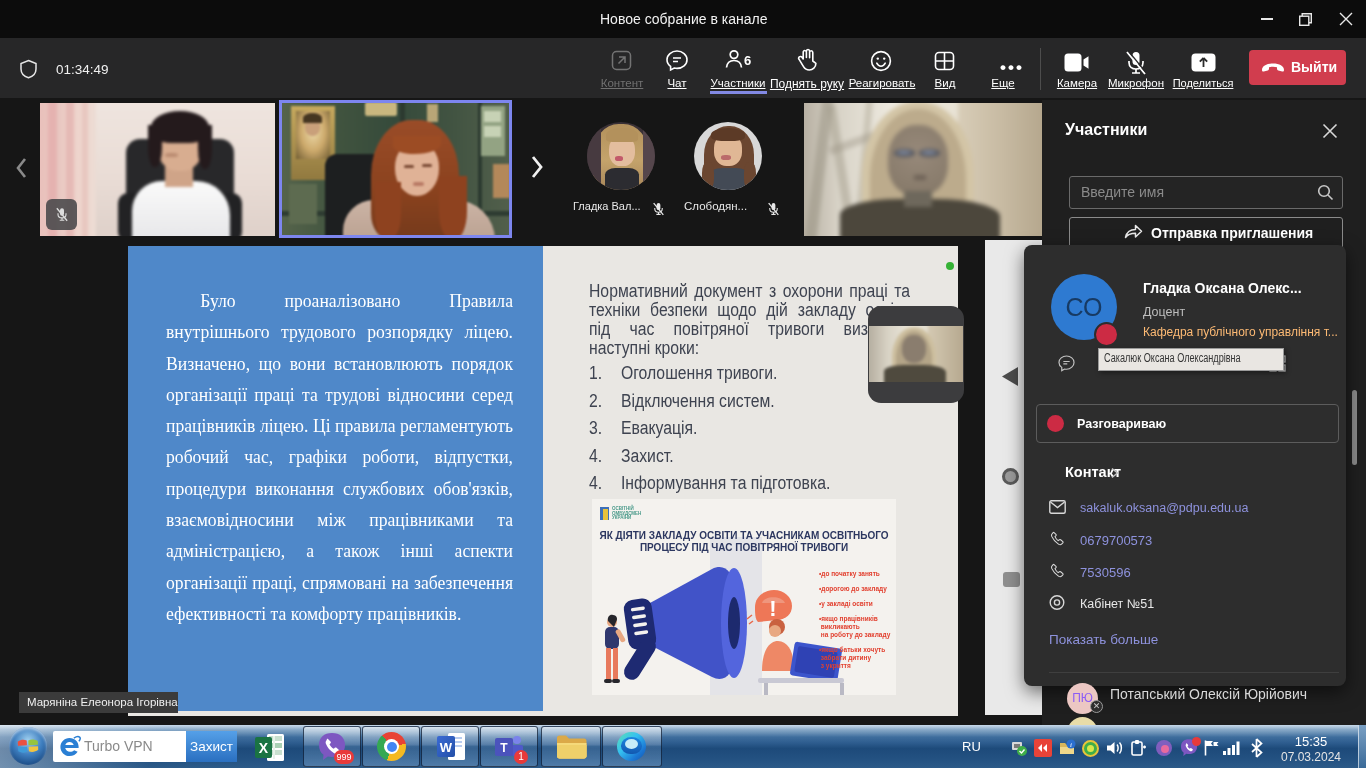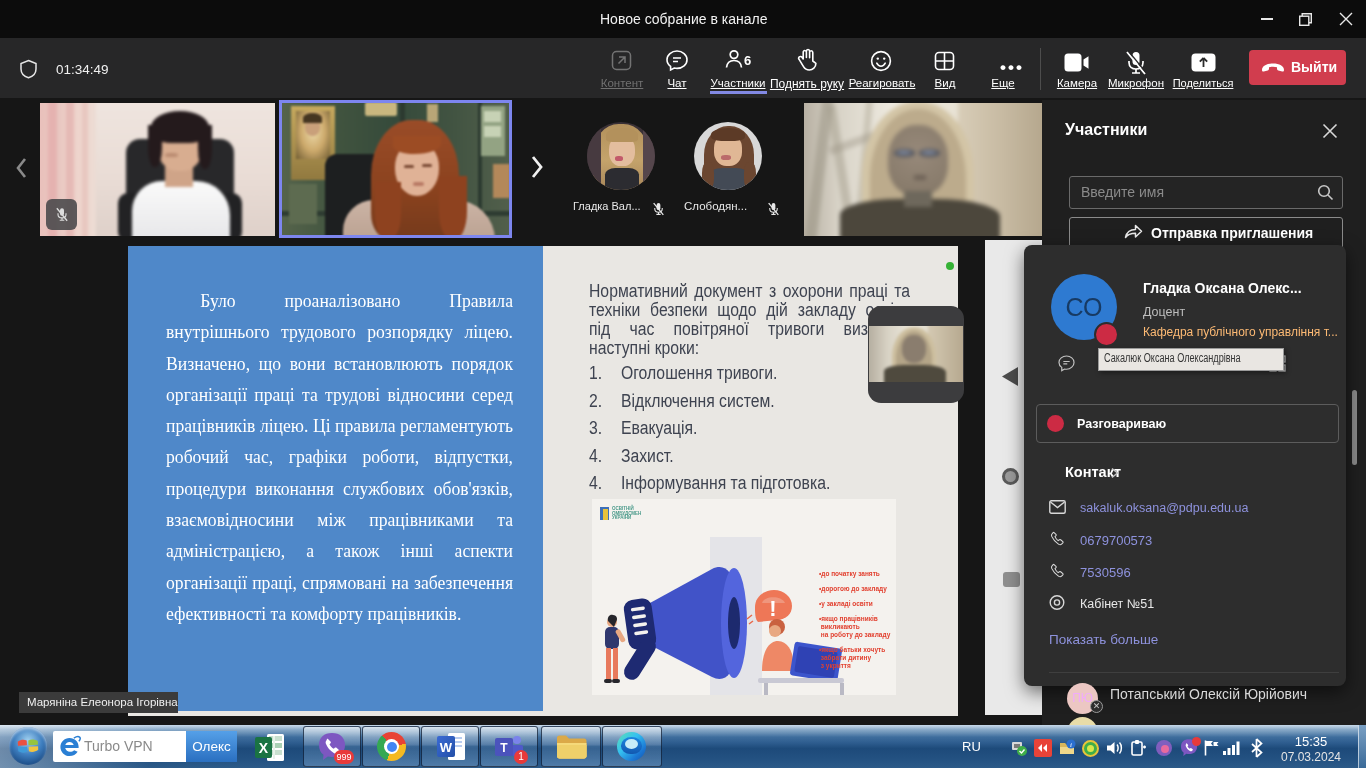--- a/index.html
+++ b/index.html
@@ -273,20 +273,21 @@
 
 <div class="ab" style="left:946px;top:262px;width:8px;height:8px;border-radius:50%;background:#35b235;"></div>
 
 <div class="ab" style="left:592px;top:499px;width:304px;height:196px;background:#f4f2ee;overflow:hidden;">
   <div class="ab" style="left:118px;top:38px;width:52px;height:158px;background:#e4e4e8;"></div>
 
   <div class="ab" style="left:8px;top:8px;width:9px;height:13px;background:#3d6fb8;"></div>
   <div class="ab" style="left:11px;top:10px;width:5px;height:11px;background:#e8c23a;"></div>
   <div class="ab" style="left:20px;top:8px;width:40px;height:13px;font-size:4.5px;color:#4a9a8a;line-height:4.6px;font-weight:bold;">ОСВІТНІЙ<br>ОМБУДСМЕН<br>УКРАЇНИ</div>
 
+  <div class="ab" style="left:0;top:31px;width:304px;text-align:center;font-size:10px;font-weight:bold;color:#2c3760;line-height:11.5px;">ЯК ДІЯТИ ЗАКЛАДУ ОСВІТИ ТА УЧАСНИКАМ ОСВІТНЬОГО<br>ПРОЦЕСУ ПІД ЧАС ПОВІТРЯНОЇ ТРИВОГИ</div>
 
   <svg class="ab" style="left:0;top:60px;" width="304" height="136" viewBox="0 0 304 136">
 
     <path d="M58 44 L120 10 C132 4 142 12 142 32 L142 96 C142 116 132 124 120 118 L58 86 Z" fill="#4153c8"></path>
     <ellipse cx="142" cy="64" rx="13" ry="55" fill="#5365dd"></ellipse>
     <ellipse cx="142" cy="64" rx="6" ry="26" fill="#1d2a6e"></ellipse>
 
     <rect x="34" y="40" width="28" height="50" rx="9" fill="#1e2a72" transform="rotate(-8 48 65)"></rect>
     <rect x="41" y="48" width="14" height="3.5" rx="1.7" fill="#f4f2ee" transform="rotate(-8 48 65)"></rect>
     <rect x="41" y="56" width="14" height="3.5" rx="1.7" fill="#f4f2ee" transform="rotate(-8 48 65)"></rect>
@@ -420,21 +421,21 @@
 <svg class="ab" style="left:1049px;top:594px;" width="16" height="17" viewBox="0 0 16 17">
     <circle cx="8" cy="8.5" r="6.8" fill="none" stroke="#d8d8d8" stroke-width="1.4"></circle>
     <circle cx="8" cy="8.5" r="2.6" fill="none" stroke="#d8d8d8" stroke-width="1.4"></circle>
   </svg>
 <div class="ab" style="left:1080px;top:597px;color:#e8e8e8;font-size:12.5px;">Кабінет №51</div>
 
 <div class="ab" style="left:1049px;top:632px;color:#8e92dd;font-size:13.5px;">Показать больше</div>
 <div class="ab" style="left:1049px;top:672px;width:290px;height:1px;background:#3f3f3f;"></div>
 
 <div class="ab" style="left:1067px;top:683px;width:31px;height:31px;border-radius:50%;background:#ecc7c3;"></div>
-<div class="ab" style="left:1067px;top:683px;width:31px;height:31px;border-radius:50%;text-align:center;line-height:31px;color:#f0abfc;font-size:12px;">ПЮ</div>
+<div class="ab" style="left:1067px;top:683px;width:31px;height:31px;border-radius:50%;text-align:center;line-height:31px;color:#8b5cf6;font-size:12px;">ПЮ</div>
 <div class="ab" style="left:1090px;top:700px;width:13px;height:13px;border-radius:50%;background:#2d2d2d;border:1px solid #9a9a9a;box-sizing:border-box;color:#c8c8c8;font-size:9px;line-height:11px;text-align:center;">✕</div>
 <div class="ab" style="left:1110px;top:686px;color:#d8d8d8;font-size:14px;">Потапський Олексій Юрійович</div>
 <div class="ab" style="left:1067px;top:717px;width:31px;height:16px;border-radius:50% 50% 0 0 / 100% 100% 0 0;background:#e8dca8;"></div>
 
 <div class="ab" style="left:0;top:725px;width:1366px;height:43px;background:linear-gradient(180deg,#8fb2d4 0%,#5584b0 10%,#2d5c8e 42%,#1d4a7a 55%,#235181 78%,#2c5a88 100%);"></div>
 <div class="ab" style="left:0;top:725px;width:1366px;height:12px;background:linear-gradient(180deg,rgba(255,255,255,.5),rgba(255,255,255,0));"></div>
 <div class="ab" style="left:0;top:725px;width:220px;height:43px;background:linear-gradient(115deg,rgba(255,255,255,.38) 0%,rgba(255,255,255,.08) 55%,rgba(255,255,255,0) 70%);"></div>
 
 <div class="ab" style="left:9px;top:727px;width:38px;height:38px;border-radius:50%;background:radial-gradient(circle at 50% 35%,#9fd0f0 0%,#3f7fc0 45%,#1b4c86 80%,#123a6a 100%);box-shadow:inset 0 2px 3px rgba(255,255,255,.6);"></div>
 <svg class="ab" style="left:15px;top:733px;" width="26" height="26" viewBox="0 0 26 26">
@@ -445,21 +446,21 @@
   <path d="M13.6 13.8 L23 13.8 L23 17.4 C20 19.4 16.5 19.8 13.6 18.4 Z" fill="#f3c43f"></path>
   </g>
 </svg>
 
 <div class="ab" style="left:53px;top:731px;width:133px;height:31px;background:#fff;border-radius:2px 0 0 2px;"></div>
 <svg class="ab" style="left:58px;top:735px;" width="23" height="23" viewBox="0 0 24 24">
 <path d="M12 3 C17.5 3 21.5 7 21.5 12 L21.5 13.5 L7.5 13.5 C8.2 16 10 17.5 12.5 17.5 C14.2 17.5 15.7 16.9 16.8 15.8 L20.5 17.5 C18.8 20.3 15.7 22 12 22 C6.8 22 2.5 17.7 2.5 12.5 C2.5 7.2 6.7 3 12 3 Z M7.6 10.5 L16.4 10.5 C15.7 8.4 14.1 7.2 12 7.2 C9.9 7.2 8.3 8.4 7.6 10.5 Z" fill="#2a7fd4"></path>
 <path d="M21.8 6.5 C23.5 4.5 23.5 3 22.5 2.2 C21.3 1.3 18.5 2 16.5 3.2" fill="none" stroke="#2a7fd4" stroke-width="1.6"></path>
   </svg>
 <div class="ab" style="left:84px;top:738px;color:#8a8a8a;font-size:14px;">Turbo VPN</div>
-<div class="ab" style="left:186px;top:731px;width:51px;height:31px;background:linear-gradient(180deg,#55a0e8,#2a6fc0);color:#fff;font-size:13.5px;text-align:center;line-height:31px;">Олекс</div>
+<div class="ab" style="left:186px;top:731px;width:51px;height:31px;background:linear-gradient(180deg,#55a0e8,#2a6fc0);color:#fff;font-size:13.5px;text-align:center;line-height:31px;">Захист</div>
 
 <svg class="ab" style="left:255px;top:734px;" width="30" height="27" viewBox="0 0 30 27">
   <rect x="12" y="0" width="17" height="27" rx="1.5" fill="#fff"></rect>
   <rect x="14" y="2" width="13" height="5" fill="#c8e0cf"></rect>
   <rect x="14" y="9" width="13" height="5" fill="#a8d0b4"></rect>
   <rect x="14" y="16" width="13" height="5" fill="#c8e0cf"></rect>
   <rect x="18" y="2" width="2" height="23" fill="#e8f2ea"></rect>
   <rect x="0" y="3" width="17" height="21" rx="2" fill="#1a7343"></rect>
   <text x="8.5" y="19" font-size="14" font-weight="bold" fill="#fff" text-anchor="middle" font-family="Liberation Sans">X</text>
 </svg>

